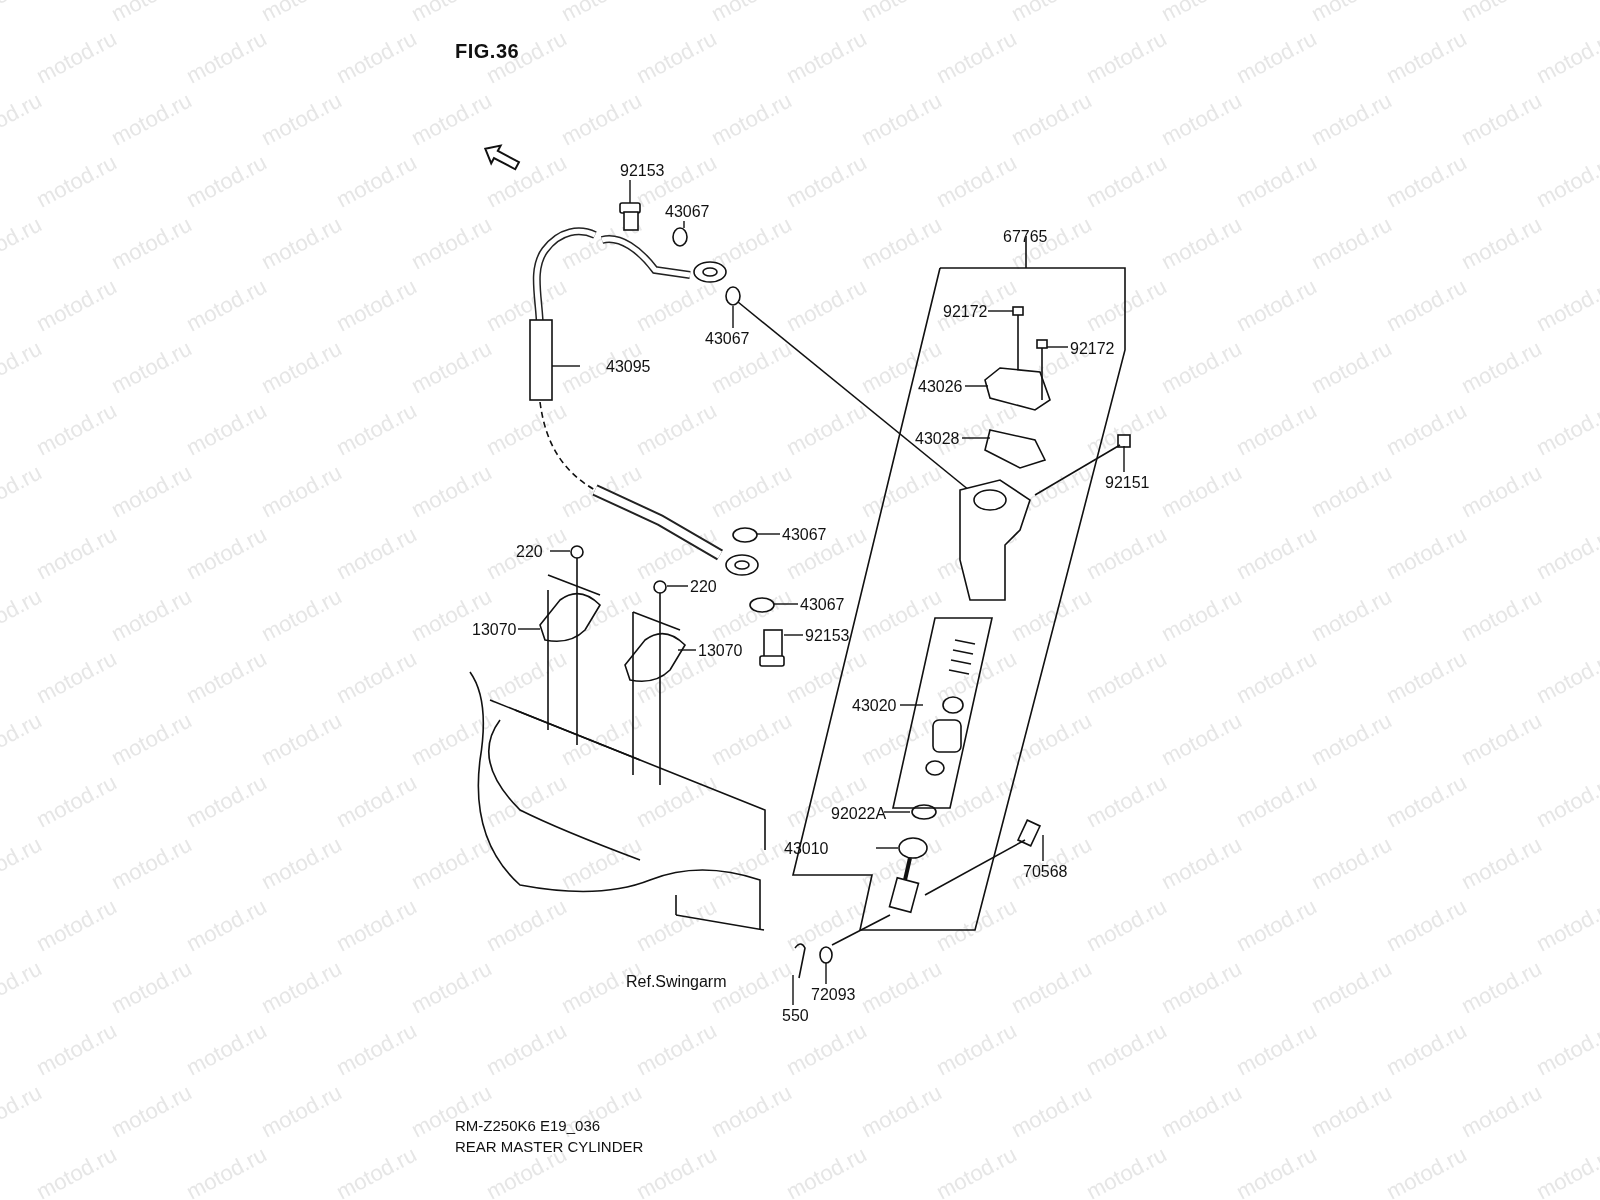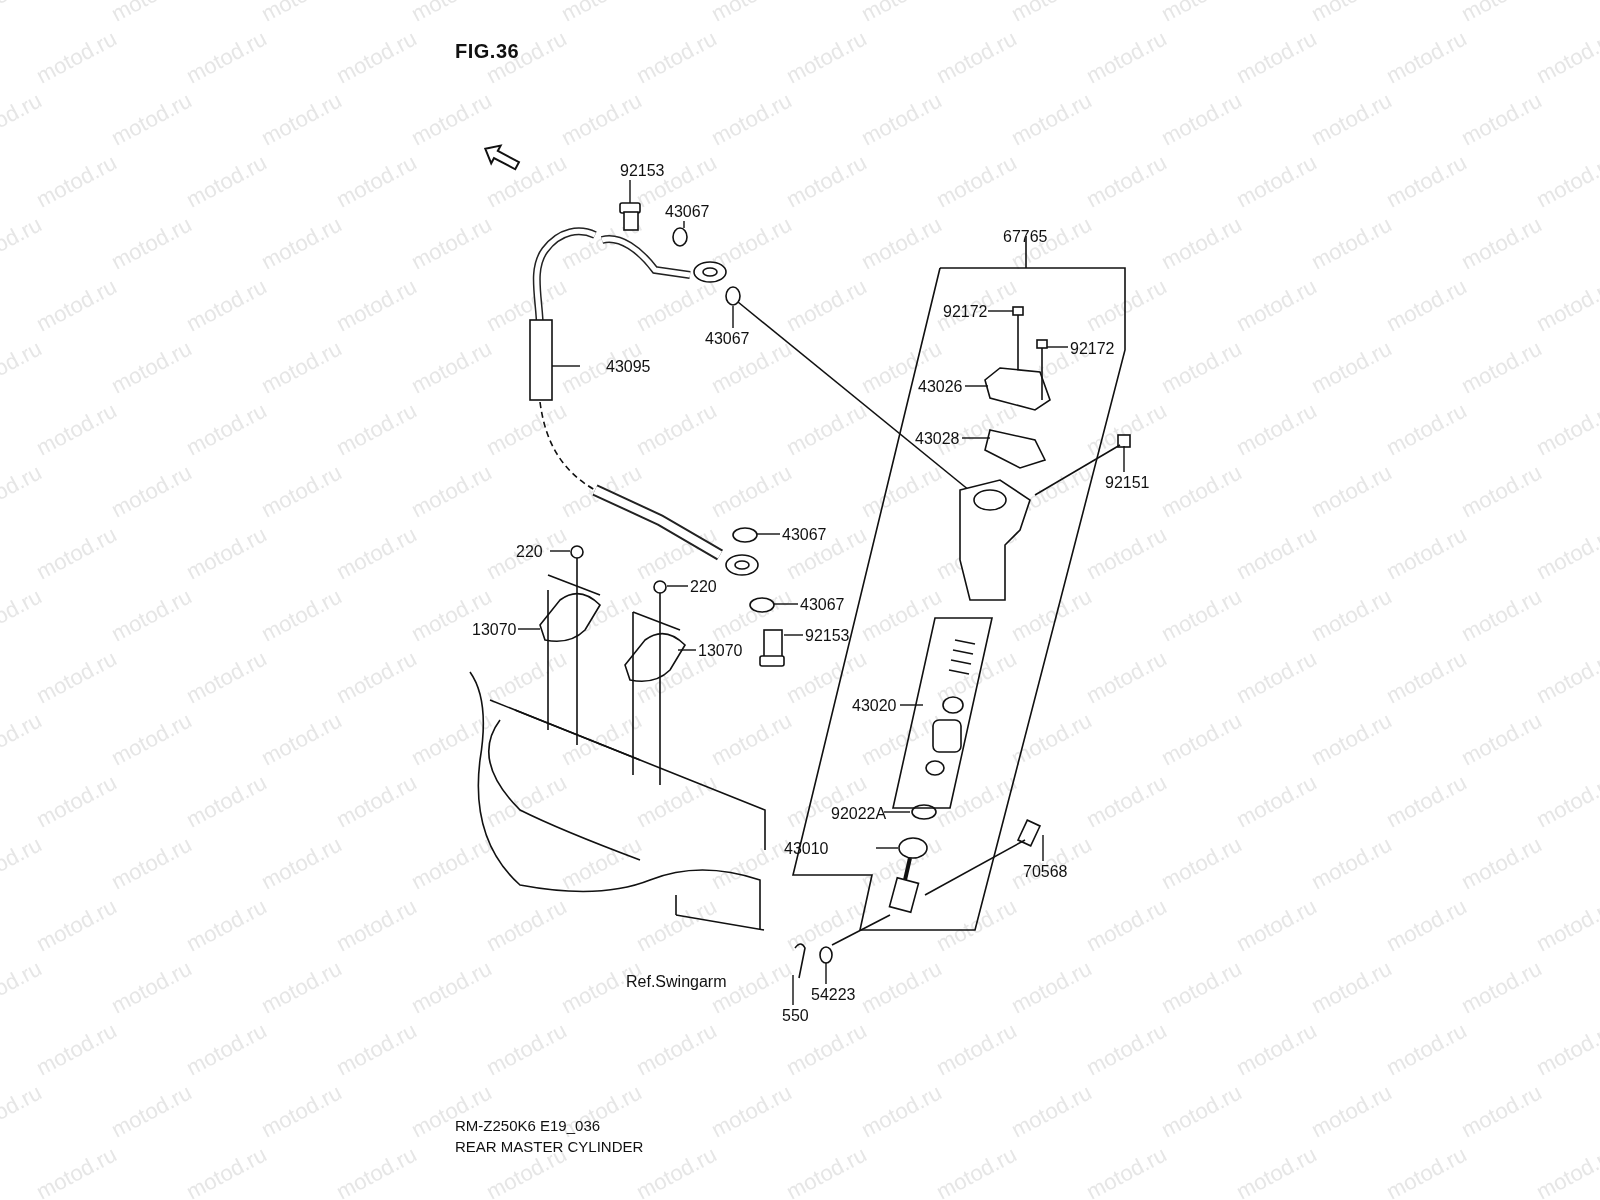--- a/index.html
+++ b/index.html
@@ -400,21 +400,21 @@
 <div class="lbl" style="left:516px;top:543px;">220</div>
 <div class="lbl" style="left:690px;top:578px;">220</div>
 <div class="lbl" style="left:800px;top:596px;">43067</div>
 <div class="lbl" style="left:472px;top:621px;">13070</div>
 <div class="lbl" style="left:698px;top:642px;">13070</div>
 <div class="lbl" style="left:805px;top:627px;">92153</div>
 <div class="lbl" style="left:852px;top:697px;">43020</div>
 <div class="lbl" style="left:831px;top:805px;text-align:center;">92022A</div>
 <div class="lbl" style="left:784px;top:840px;">43010</div>
 <div class="lbl" style="left:1023px;top:863px;">70568</div>
-<div class="lbl" style="left:811px;top:986px;">54223</div>
+<div class="lbl" style="left:811px;top:986px;">72093</div>
 <div class="lbl" style="left:782px;top:1007px;">550</div>
 
 <div class="lbl" style="left:626px;top:973px;">Ref.Swingarm</div>
 
 <svg class="draw" width="1600" height="1200" style="pointer-events:none">
   <g stroke="#111" stroke-width="1.4" fill="none">
     <line x1="630" y1="180" x2="630" y2="203"></line>
     <line x1="684" y1="221" x2="684" y2="228"></line>
     <line x1="733" y1="306" x2="733" y2="328"></line>
     <line x1="552" y1="366" x2="580" y2="366"></line>

